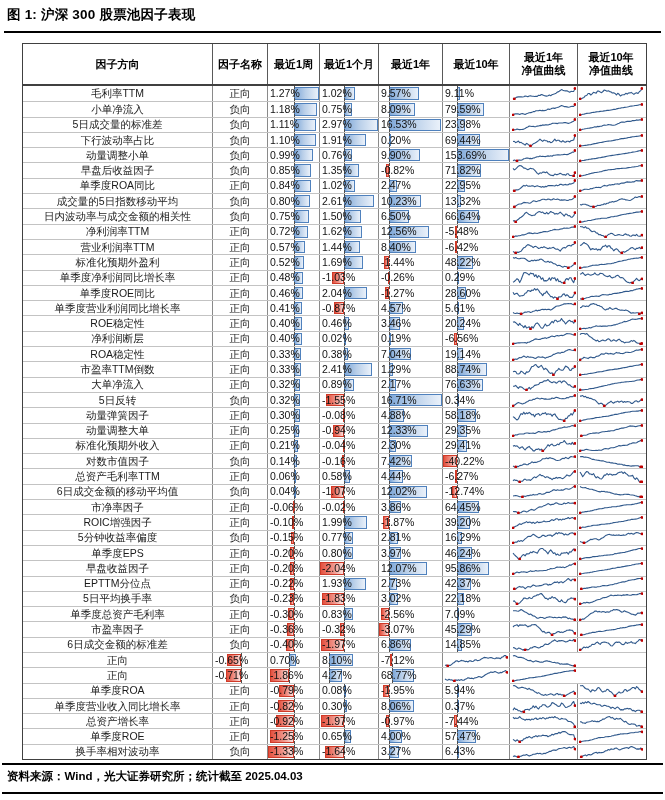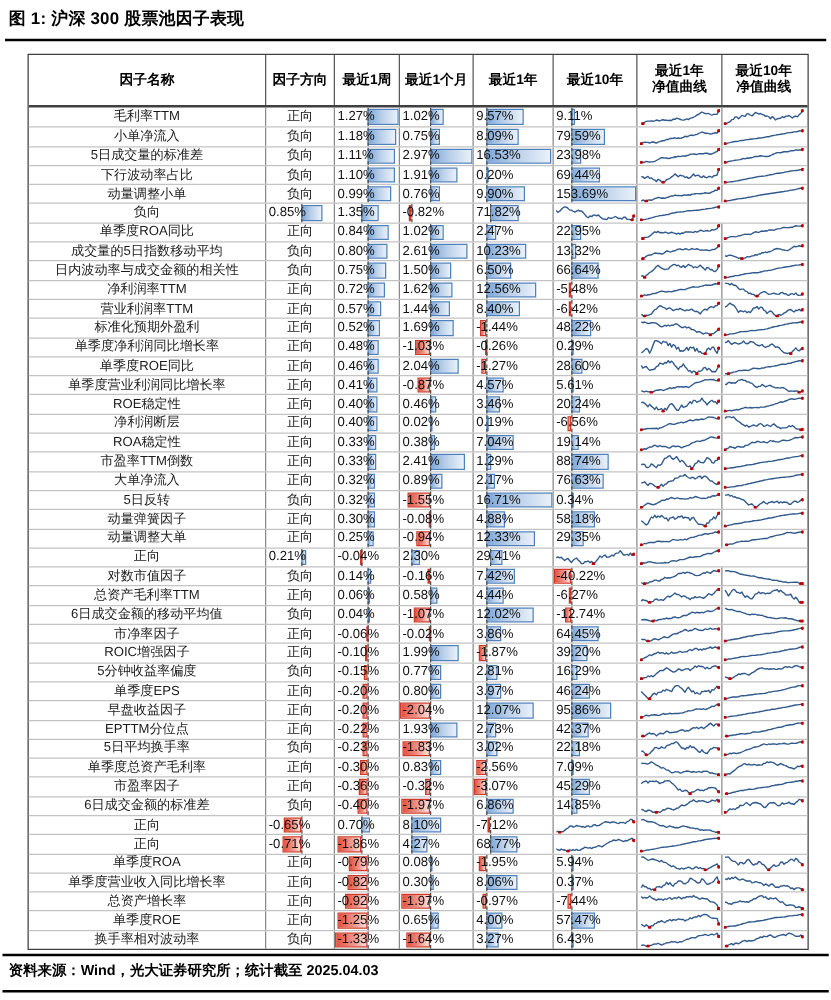--- a/index.html
+++ b/index.html
@@ -36,22 +36,22 @@
 </style>
 </head>
 <body>
 
 <div class="page">
   <div class="fig-title">图 1: 沪深 300 股票池因子表现</div>
   <div class="hr title-rule"></div>
 
   <div class="tablewrap">
     <div class="grid thead">
+      <div class="th">因子方向</div>
       <div class="th">因子名称</div>
-      <div class="th">因子方向</div>
       <div class="th">最近1周</div>
       <div class="th">最近1个月</div>
       <div class="th">最近1年</div>
       <div class="th">最近10年</div>
       <div class="th">最近1年
 净值曲线</div>
       <div class="th">最近10年
 净值曲线</div>
     </div>
     <div id="tbody">
@@ -265,20 +265,23 @@
             <svg width="64" height="13" viewBox="0 0 64 13">
     <polyline points="1.0,12.0 2.3,11.8 3.7,11.5 5.0,11.4 6.4,11.1 7.7,10.8 9.1,10.6 10.4,10.2 11.8,10.1 13.1,9.9 14.5,9.8 15.8,9.6 17.2,9.4 18.5,9.1 19.9,8.8 21.2,8.7 22.6,8.4 23.9,8.1 25.3,7.9 26.6,7.6 28.0,7.3 29.3,7.0 30.7,6.8 32.0,6.6 33.3,6.4 34.7,6.2 36.0,6.0 37.4,5.8 38.7,5.6 40.1,5.4 41.4,5.2 42.8,5.0 44.1,4.8 45.5,4.6 46.8,4.4 48.2,4.2 49.5,3.9 50.9,3.8 52.2,3.5 53.6,3.1 54.9,3.0 56.3,2.8 57.6,2.5 59.0,2.1 60.3,1.8 61.7,1.6 63.0,1.5" fill="none" stroke="#30598c" stroke-width="1.1" stroke-linejoin="round"></polyline>
     <circle cx="1.0" cy="12.0" r="1.4" fill="#c00000"></circle>
     <circle cx="63.0" cy="1.5" r="1.4" fill="#c00000"></circle>
   </svg>
           </div>
   </div>
 
   <div class="grid trow">
     <div class="cell c-center">
+            <span class="val-text">早盘后收益因子</span>
+          </div>
+    <div class="cell c-center">
             <span class="val-text">负向</span>
           </div>
     <div class="cell c-val">
             <i class="axis" style="left: 51.15%;"></i>
             <b class="bar pos" style="width: 32.69%; left: 51.15%;"></b>
             <span class="val-text">0.85%</span>
           </div>
     <div class="cell c-val">
             <i class="axis" style="left: 40.72%;"></i>
             <b class="bar pos" style="width: 26.95%; left: 40.72%;"></b>
@@ -1035,20 +1038,23 @@
     <div class="cell spark-cell">
             <svg width="64" height="13" viewBox="0 0 64 13">
     <polyline points="1.0,11.8 2.3,12.0 3.7,11.5 5.0,11.2 6.4,11.3 7.7,11.0 9.1,10.3 10.4,9.8 11.8,9.5 13.1,9.3 14.5,9.0 15.8,9.1 17.2,8.9 18.5,9.0 19.9,9.1 21.2,8.5 22.6,8.0 23.9,7.8 25.3,7.8 26.6,7.5 28.0,7.5 29.3,7.1 30.7,7.1 32.0,6.8 33.3,6.8 34.7,6.8 36.0,6.1 37.4,5.4 38.7,5.4 40.1,4.9 41.4,4.5 42.8,4.1 44.1,4.1 45.5,3.7 46.8,3.5 48.2,3.0 49.5,2.5 50.9,1.9 52.2,2.1 53.6,2.0 54.9,2.3 56.3,2.6 57.6,2.4 59.0,2.0 60.3,1.8 61.7,1.6 63.0,1.5" fill="none" stroke="#30598c" stroke-width="1.1" stroke-linejoin="round"></polyline>
     <circle cx="2.3" cy="12.0" r="1.4" fill="#c00000"></circle>
     <circle cx="63.0" cy="1.5" r="1.4" fill="#c00000"></circle>
   </svg>
           </div>
   </div>
 
   <div class="grid trow">
+    <div class="cell c-center">
+            <span class="val-text">标准化预期外收入</span>
+          </div>
     <div class="cell c-center">
             <span class="val-text">正向</span>
           </div>
     <div class="cell c-val">
             <i class="axis" style="left: 51.15%;"></i>
             <b class="bar pos" style="width: 8.08%; left: 51.15%;"></b>
             <span class="val-text">0.21%</span>
           </div>
     <div class="cell c-val">
             <i class="axis" style="left: 40.72%;"></i>

